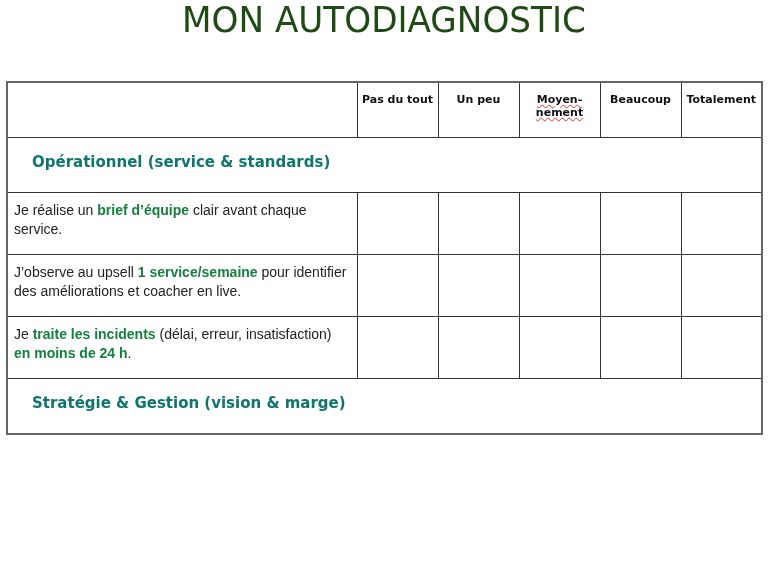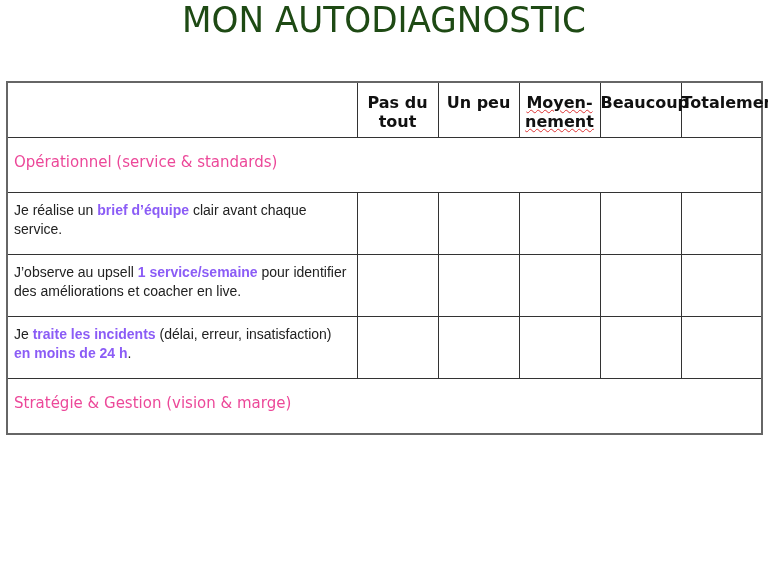--- a/index.html
+++ b/index.html
@@ -12,33 +12,33 @@
   }
   table {
     position:absolute; top:81px; left:6px; width:755px;
     border-collapse:collapse; table-layout:fixed;
   }
   td, th { border:1.5px solid #333; vertical-align:top; padding:0; }
   table { border:2px solid #666; }
   col.c0 { width:350px; }
   col.cx { width:81px; }
   th {
-    font-family:"DejaVu Sans", sans-serif; font-size:16px; font-weight:700;
+    font-family:"DejaVu Sans", sans-serif; font-size:11px; font-weight:700;
     color:#111; text-align:center; padding-top:10px; height:44px;
   }
   th .spell { text-decoration:underline wavy #d33; text-decoration-thickness:1px; }
   .section td { height:48px; vertical-align:middle; }
   .section .label {
-    font-family:"DejaVu Sans", sans-serif; font-weight:400; font-size:15px;
-    color:#ec4899; padding-left:6px; padding-bottom:6px;
+    font-family:"DejaVu Sans", sans-serif; font-weight:700; font-size:15px;
+    color:#0f766e; padding-left:24px; padding-bottom:6px;
   }
   .item td.q {
     font-size:14px; color:#222; padding:8px 6px 0 6px; line-height:19px;
   }
-  .item td.q b { color:#8b5cf6;margin-top:24px; }
+  .item td.q b { color:#15803d;margin-top:24px; }
   .spellq { text-decoration:underline wavy #d33; text-decoration-thickness:1px; }
   .h62 td { height:53px; }
   .h80 td { height:71px; }
 </style>
 </head>
 <body>
 
 <div class="title">MON AUTODIAGNOSTIC</div>
 
 <table>

